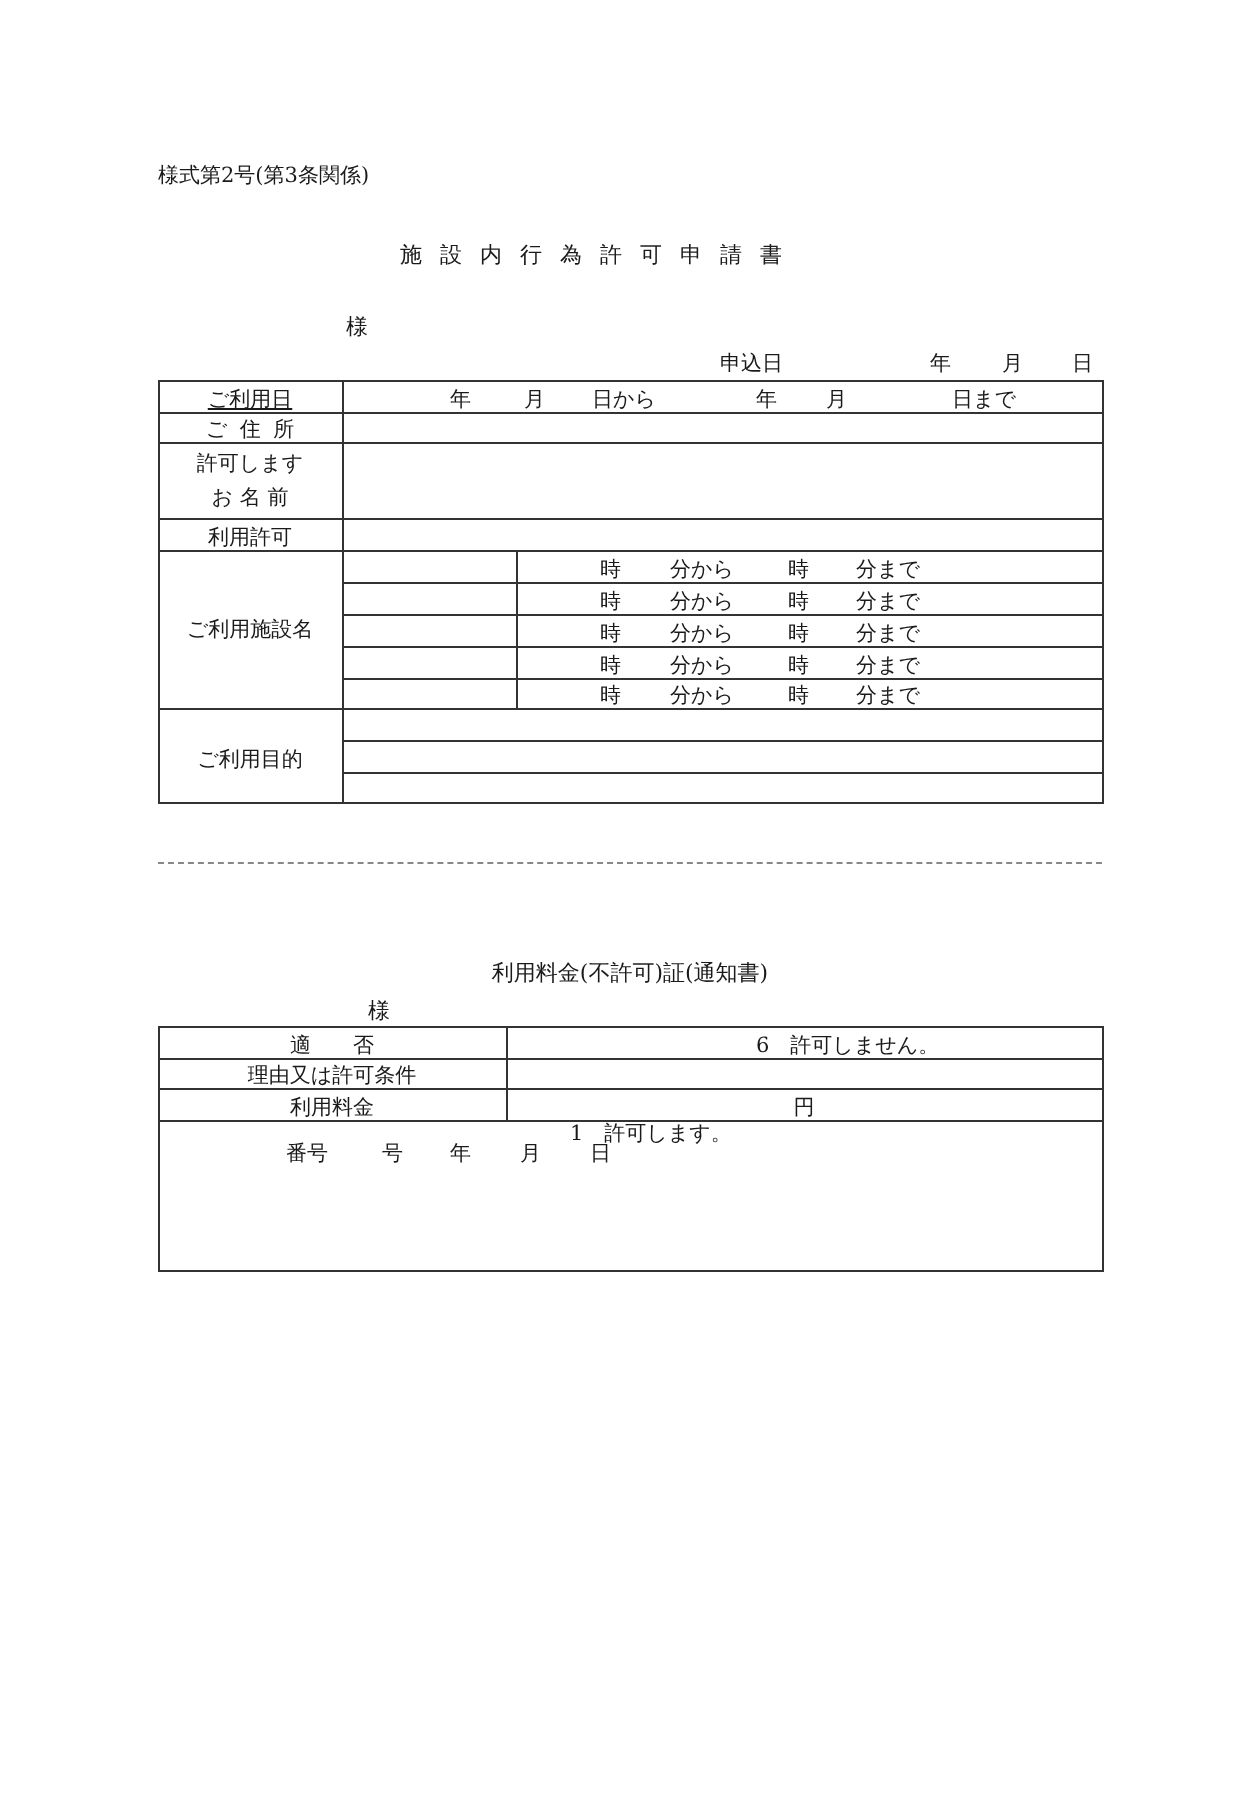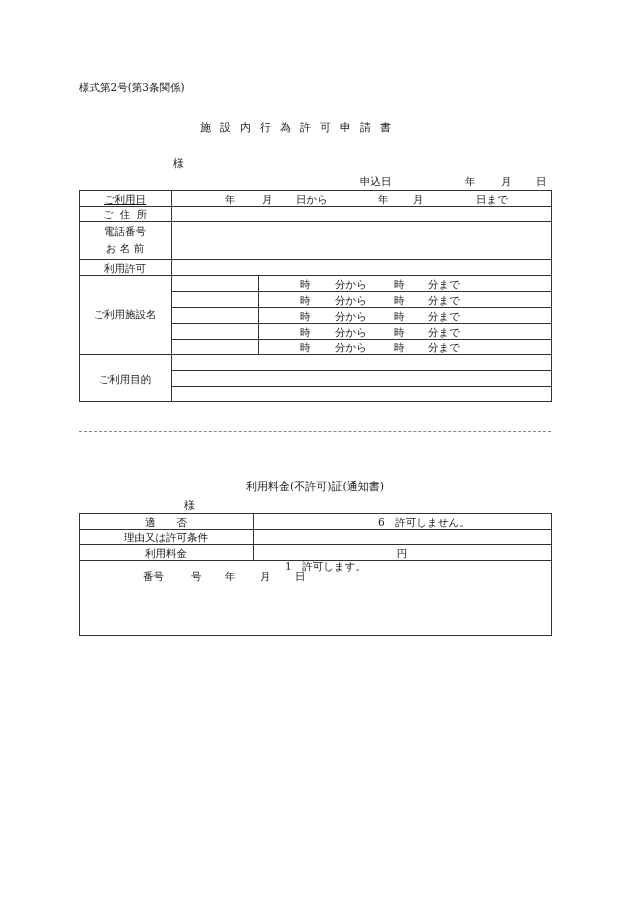--- a/index.html
+++ b/index.html
@@ -58,21 +58,21 @@
   <span class="cell-text" style="left:225px; top:193px;">年</span>
   <span class="cell-text" style="left:262px; top:193px;">月</span>
   <span class="cell-text" style="left:296px; top:193px;">日から</span>
   <span class="cell-text" style="left:378px; top:193px;">年</span>
   <span class="cell-text" style="left:413px; top:193px;">月</span>
   <span class="cell-text" style="left:448px; top:193px;margin-left:28px;">日まで</span>
 
   <span class="cell-text center" style="left:125px; top:208px;font-family:Liberation Mono, monospace;">ご 住 所</span>
   <div class="abs" style="left:173px; top:207px; width:377px; height:13px;"></div>
 
-  <span class="cell-text center" style="left:125px; top:225px;">電話番号</span>
+  <span class="cell-text center" style="left:125px; top:225px;">許可します</span>
   <span class="cell-text center" style="left:125px; top:242px;">お 名 前</span>
   <div class="abs" style="left:173px; top:222px; width:377px; height:36px;"></div>
 
   <span class="cell-text center" style="left:125px; top:262px;">利用許可</span>
   <div class="abs" style="left:173px; top:260px; width:377px; height:14px;"></div>
 
   <span class="cell-text center" style="left:125px; top:308px;">ご利用施設名</span>
 
   <div>
     <span class="cell-text" style="left:300px; top:278px;">時</span>

